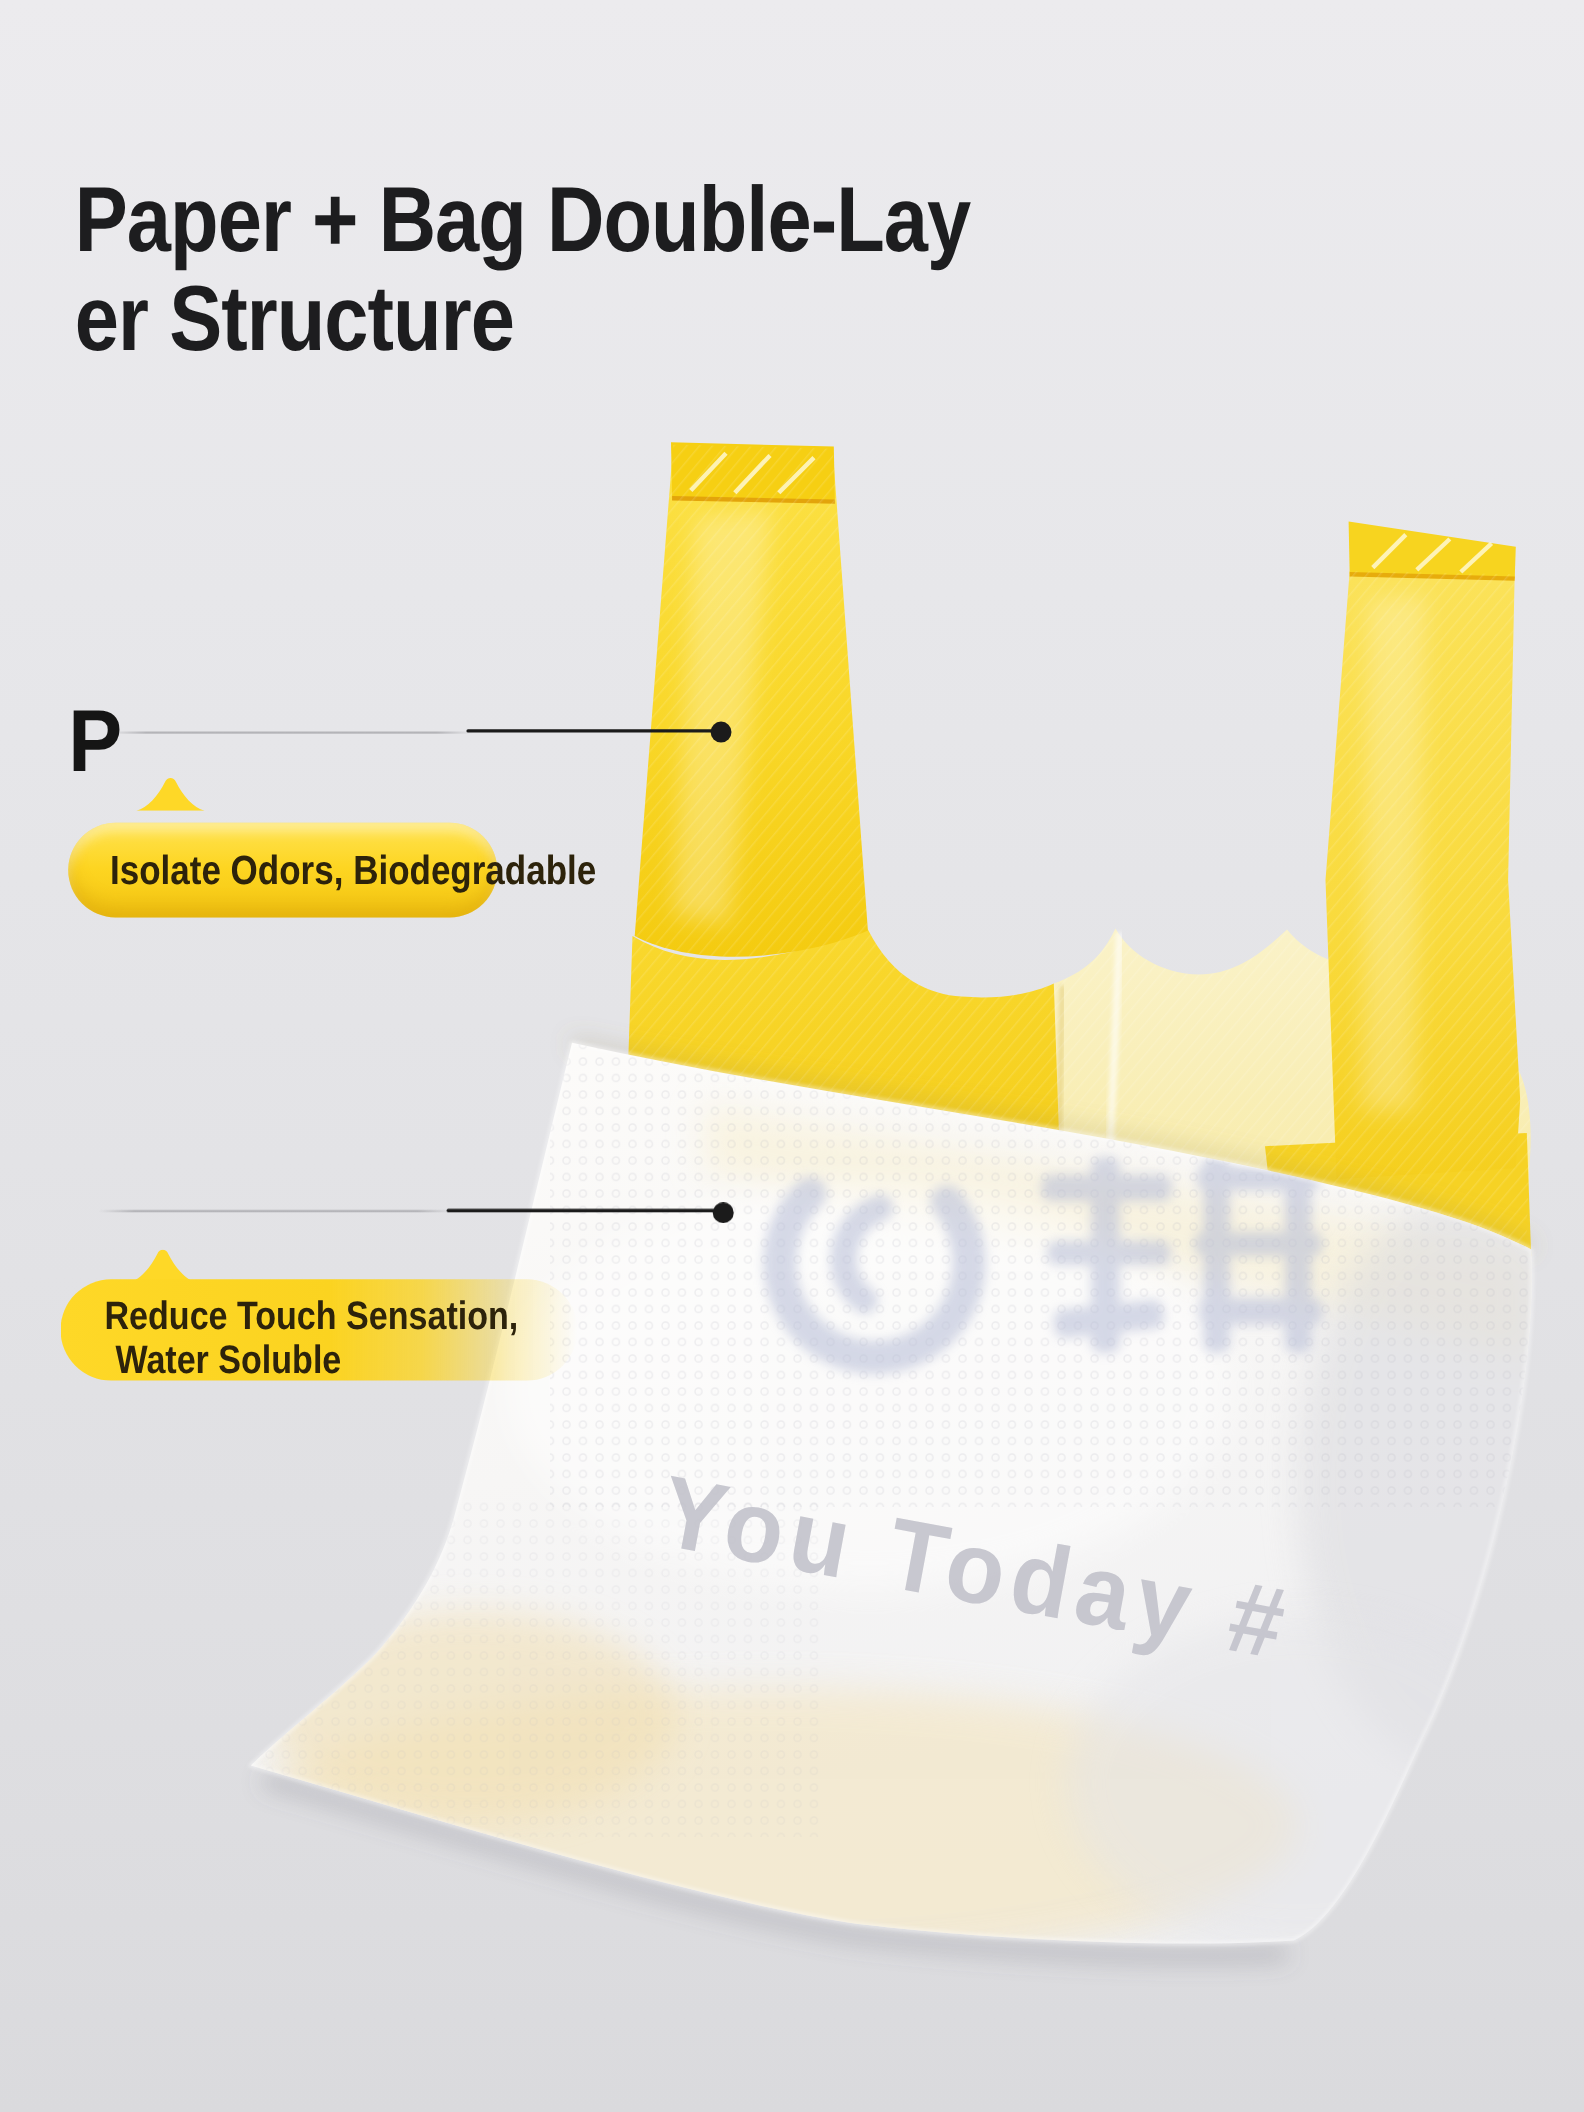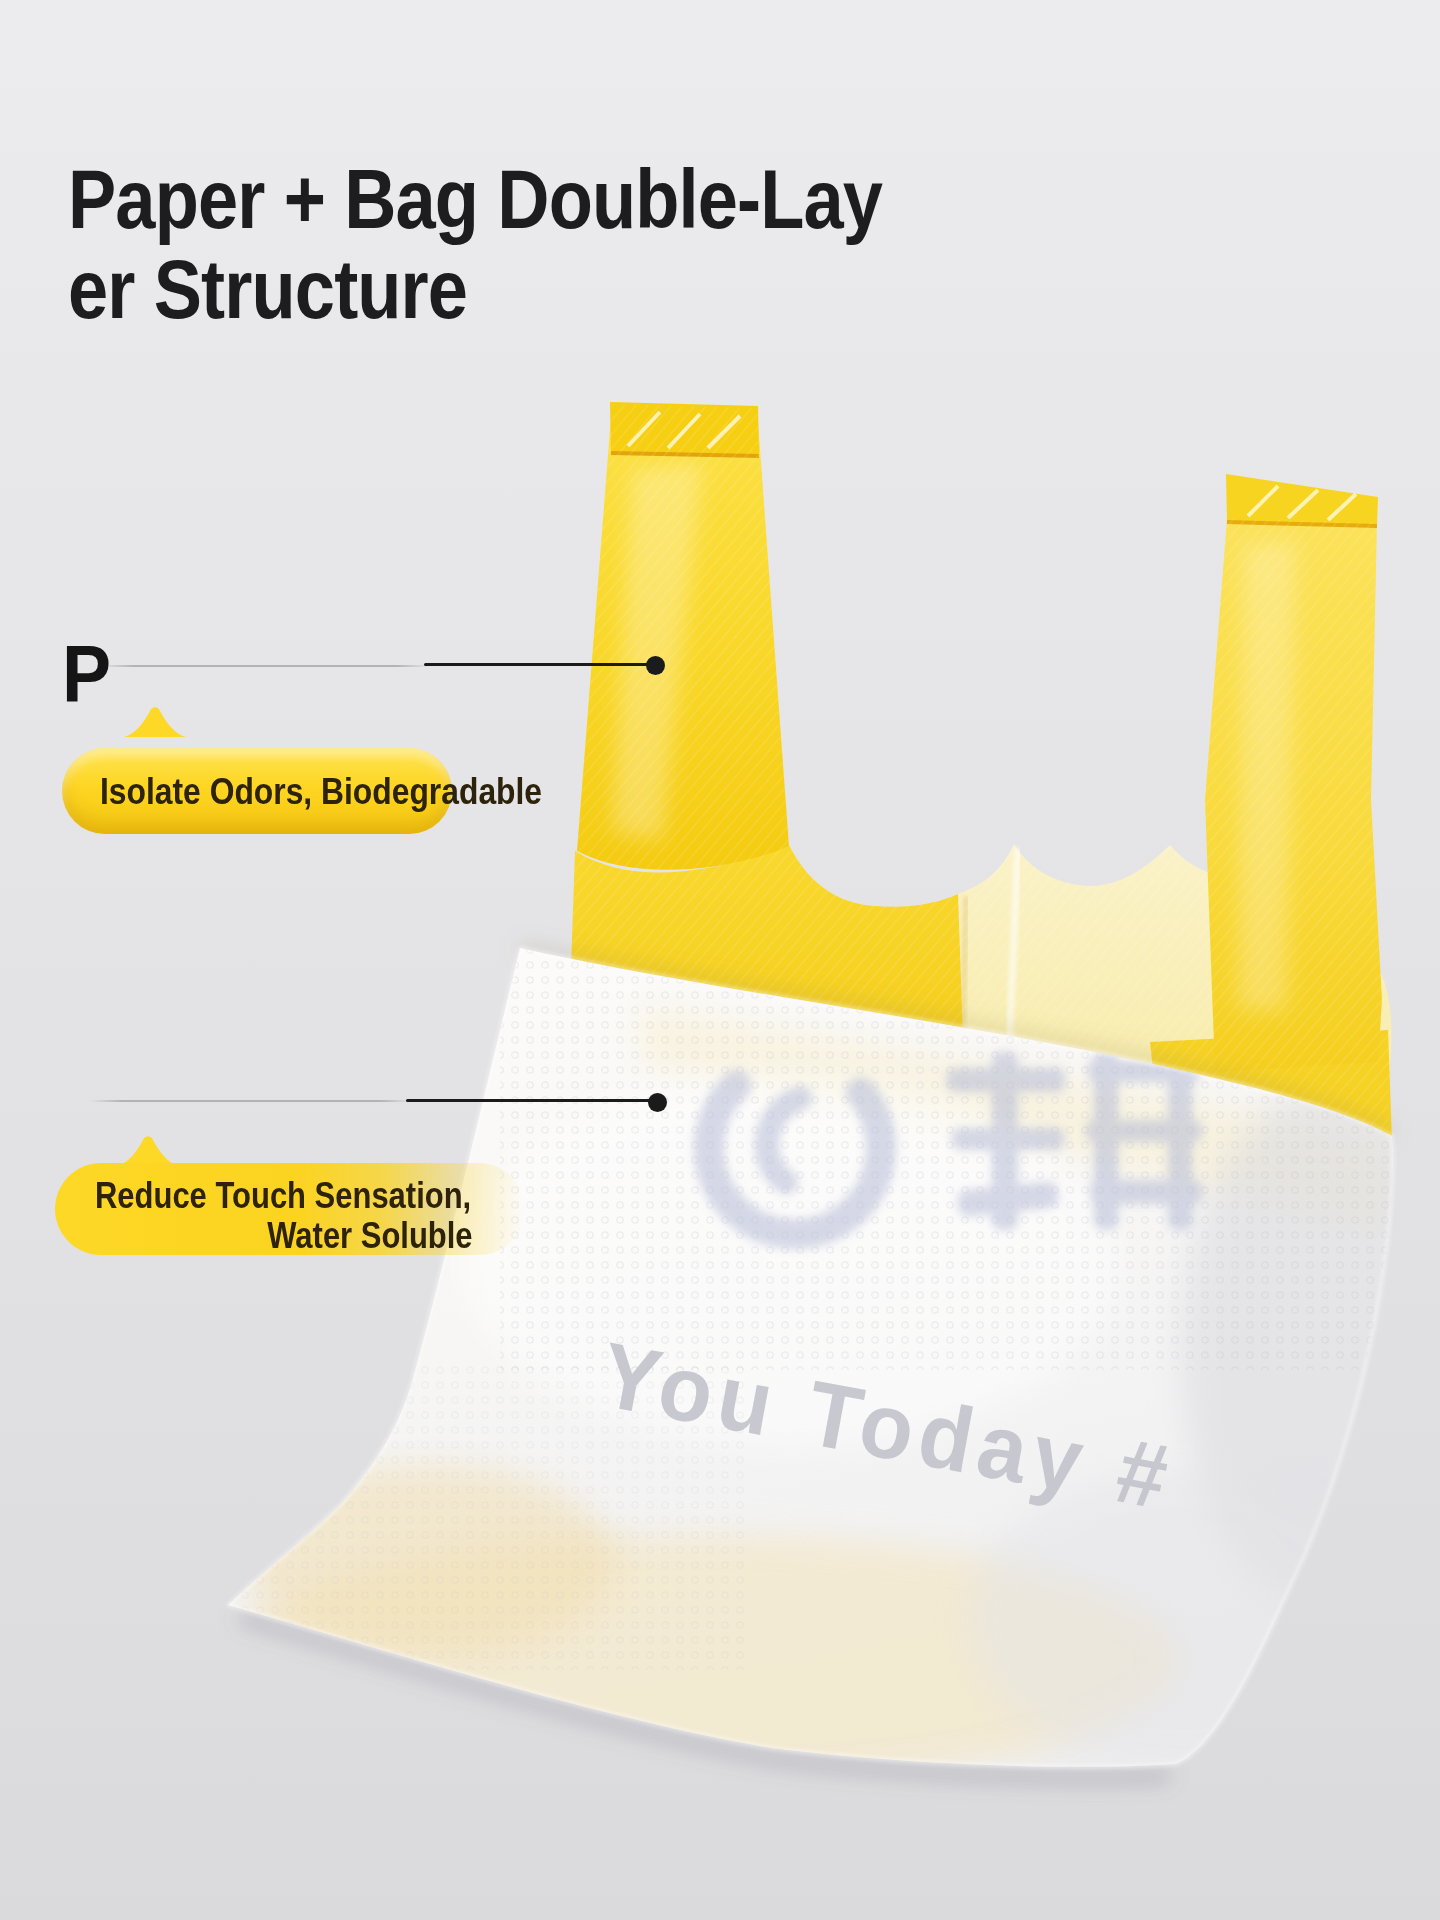--- a/index.html
+++ b/index.html
@@ -56,21 +56,21 @@
   }
   .badge2{
     left:55px;top:1163px;width:470px;height:92px;border-radius:46px;
     background:linear-gradient(90deg,#fed827 0%,#fbd320 52%,rgba(251,211,32,.78) 70%,rgba(251,211,32,.28) 87%,rgba(251,211,32,0) 100%);
     padding:0;
   }
   .badge2 .bline{
     display:block;font-size:36px;line-height:40px;white-space:nowrap;
     transform:scaleX(.86);transform-origin:0 50%;
   }
-  .badge2 .bwrap{position:absolute;left:40px;top:13px;text-align:right;}
+  .badge2 .bwrap{position:absolute;left:40px;top:13px;}
   .badge2 .bline2{margin-left:10px;}
 
   .watermark{
     position:absolute;left:612px;top:1322px;z-index:1;
     font-size:92px;font-weight:800;color:#c2c2cb;opacity:.9;letter-spacing:7px;white-space:nowrap;
     transform:rotate(10.5deg) scaleX(.95);transform-origin:0 0;
   }
 </style>
 </head>
 <body>

